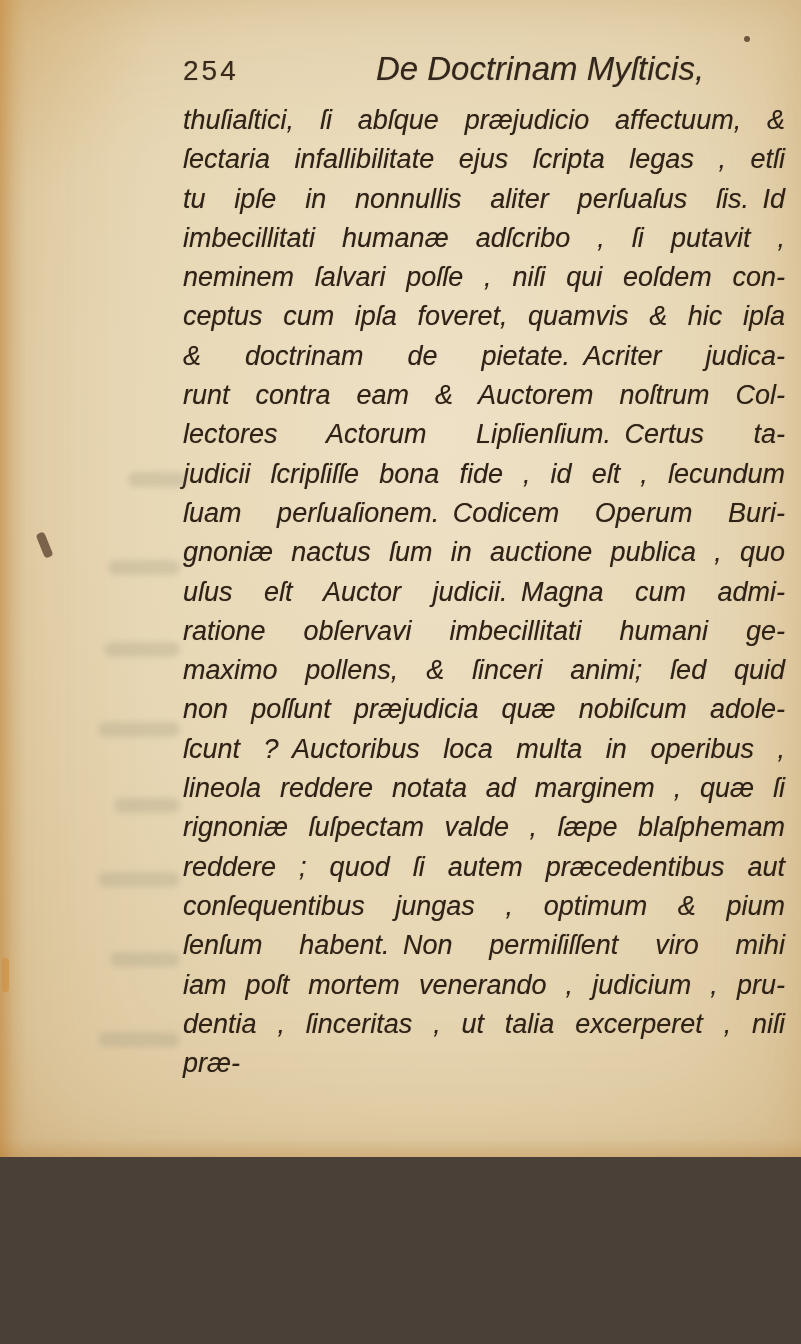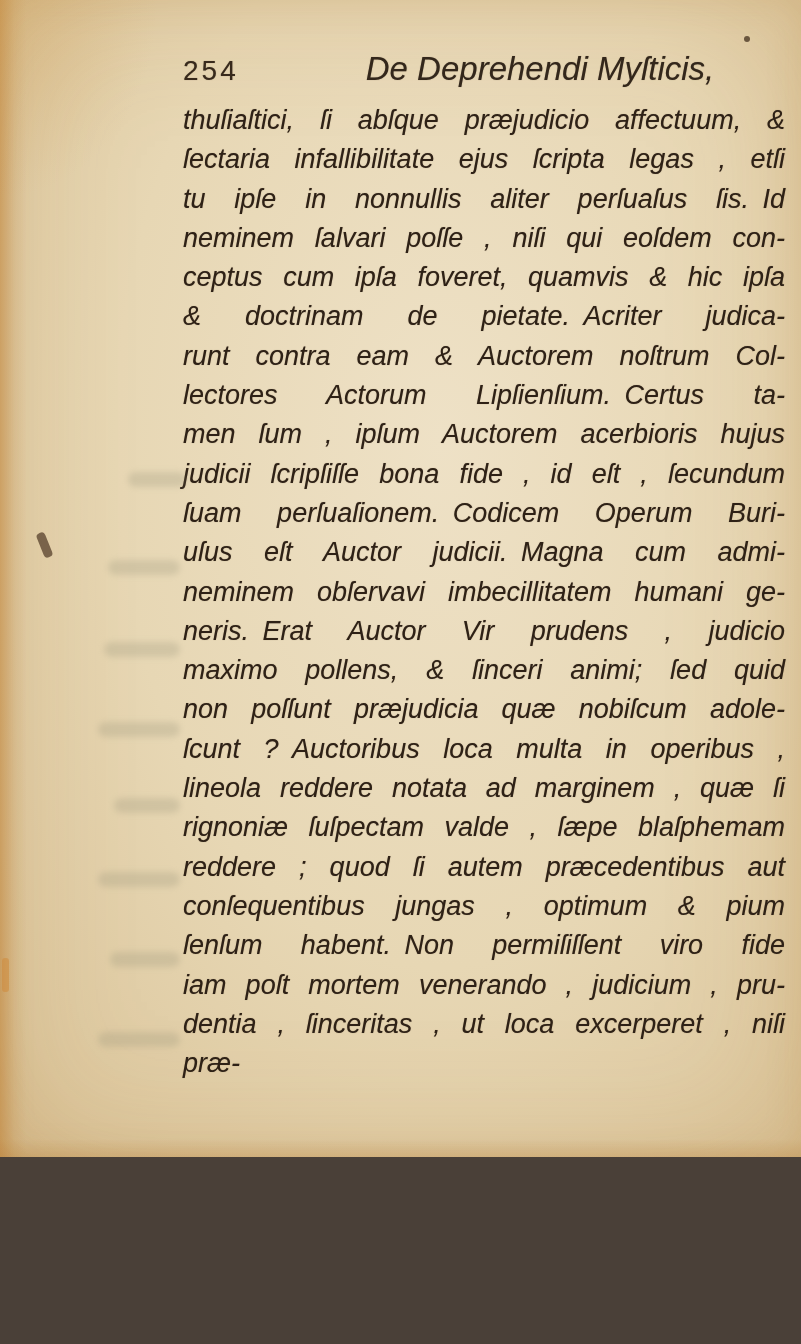--- a/index.html
+++ b/index.html
@@ -113,49 +113,49 @@
 <body>
 
 <div class="page">
 
   <div class="edge-left"></div>
   <div class="edge-bottom"></div>
   <div class="corner-tl"></div>
 
   <div class="header">
     <span class="page-number">254</span>
-    <span class="running-title">De Deprehendi Myſticis,</span>
+    <span class="running-title">De Doctrinam Myſticis,</span>
   </div>
 
   <div class="text-block">
     <div id="lines-container">
         <div class="text-line">thuſiaſtici, ſi abſque præjudicio affectuum, &amp;</div>
         <div class="text-line">ſectaria infallibilitate ejus ſcripta legas , etſi</div>
         <div class="text-line">tu ipſe in nonnullis aliter perſuaſus ſis. Id</div>
+        <div class="text-line">imbecillitati humanæ adſcribo , ſi putavit ,</div>
         <div class="text-line">neminem ſalvari poſſe , niſi qui eoſdem con-</div>
         <div class="text-line">ceptus cum ipſa foveret, quamvis &amp; hic ipſa</div>
         <div class="text-line">&amp; doctrinam de pietate. Acriter judica-</div>
         <div class="text-line">runt contra eam &amp; Auctorem noſtrum Col-</div>
         <div class="text-line">lectores Actorum Lipſienſium. Certus ta-</div>
-        <div class="text-line">men ſum , ipſum Auctorem acerbioris hujus</div>
         <div class="text-line">judicii ſcripſiſſe bona fide , id eſt , ſecundum</div>
         <div class="text-line">ſuam perſuaſionem. Codicem Operum Buri-</div>
+        <div class="text-line">gnoniæ nactus ſum in auctione publica , quo</div>
         <div class="text-line">uſus eſt Auctor judicii. Magna cum admi-</div>
-        <div class="text-line">neminem obſervavi imbecillitatem humani ge-</div>
-        <div class="text-line">neris. Erat Auctor Vir prudens , judicio</div>
+        <div class="text-line">ratione obſervavi imbecillitati humani ge-</div>
         <div class="text-line">maximo pollens, &amp; ſinceri animi; ſed quid</div>
         <div class="text-line">non poſſunt præjudicia quæ nobiſcum adole-</div>
         <div class="text-line">ſcunt ? Auctoribus loca multa in operibus ,</div>
         <div class="text-line">lineola reddere notata ad marginem , quæ ſi</div>
         <div class="text-line">rignoniæ ſuſpectam valde , ſæpe blaſphemam</div>
         <div class="text-line">reddere ; quod ſi autem præcedentibus aut</div>
         <div class="text-line">conſequentibus jungas , optimum &amp; pium</div>
-        <div class="text-line">ſenſum habent. Non permiſiſſent viro fide</div>
+        <div class="text-line">ſenſum habent. Non permiſiſſent viro mihi</div>
         <div class="text-line">iam poſt mortem venerando , judicium , pru-</div>
-        <div class="text-line">dentia , ſinceritas , ut loca excerperet , niſi</div>
+        <div class="text-line">dentia , ſinceritas , ut talia excerperet , niſi</div>
       </div>
     <div class="catchword-line">præ-</div>
   </div>
 
   <div class="smudge s1"></div>
   <div class="smudge s2"></div>
   <div class="smudge s3"></div>
   <div class="smudge s4"></div>
   <div class="smudge s5"></div>
   <div class="smudge s6"></div>

